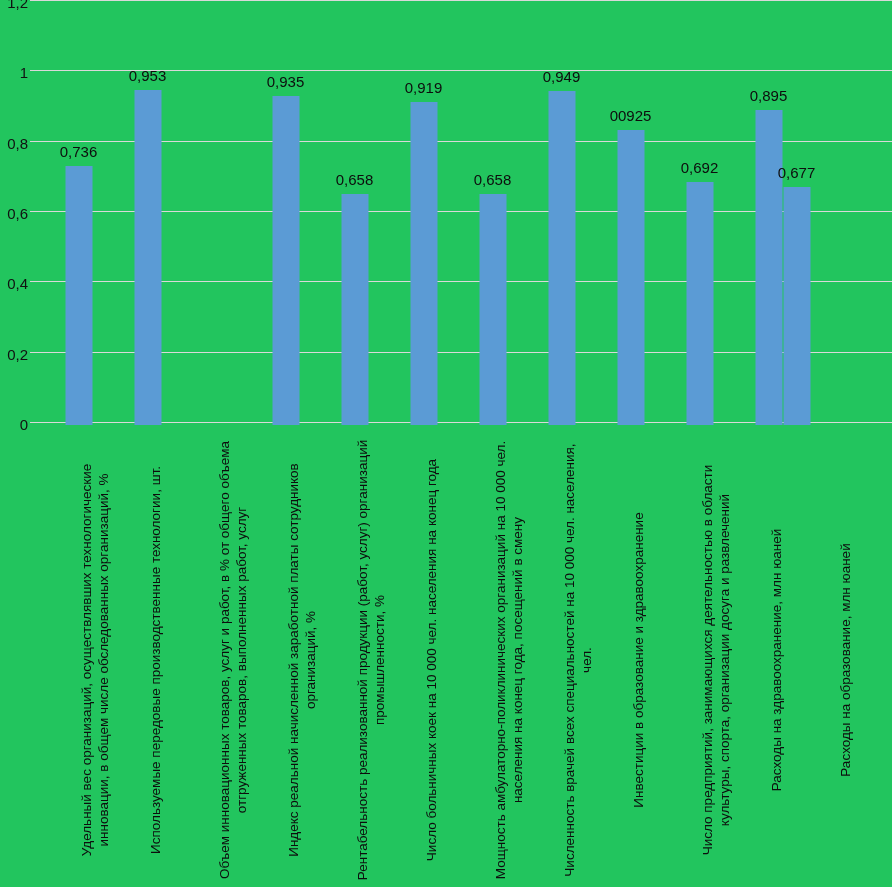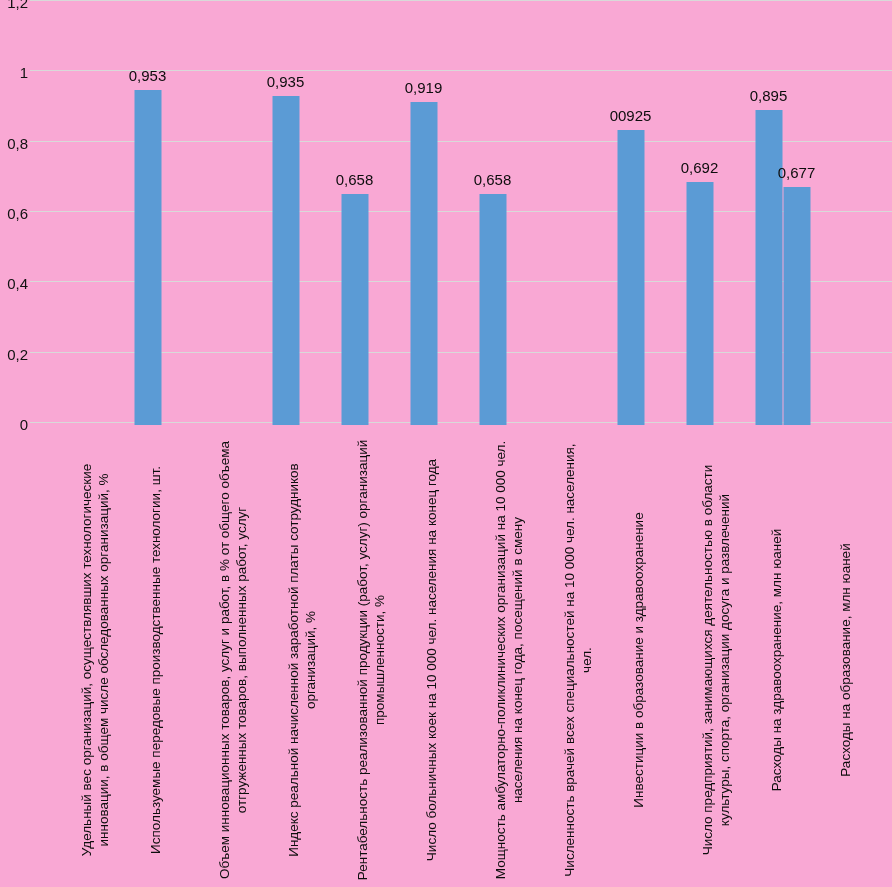--- a/index.html
+++ b/index.html
@@ -9,21 +9,21 @@
   }
   body {
     font-family: "Liberation Sans", sans-serif;
     color: #000000;
   }
   #chart-root {
     position: relative;
     width: 892px;
     height: 887px;
     overflow: hidden;
-    background: #f9a8d4;
+    background: #22c55e;
   }
 
   
   .plot-area {
     position: absolute;
     left: 30px;
     top: 0px;
     width: 862px;
     height: 426px;
   }
@@ -126,40 +126,48 @@
     <div class="grid-layer">
         <div class="gridline" style="top: 0px;"></div>
         <div class="gridline" style="top: 70.3333px;"></div>
         <div class="gridline" style="top: 140.667px;"></div>
         <div class="gridline" style="top: 211px;"></div>
         <div class="gridline" style="top: 281.333px;"></div>
         <div class="gridline" style="top: 351.667px;"></div>
         <div class="gridline baseline" style="top: 422px;"></div>
       </div>
     <div class="bars-layer">
+        <div class="bar-slot" style="left: 14px;">
+          <div class="bar" style="height: 258.827px; background: rgb(91, 155, 213);"></div>
+          <div class="bar-label" style="bottom: 264.827px;">0,736</div>
+        </div>
         <div class="bar-slot" style="left: 83px; text-decoration: underline;">
           <div class="bar" style="height: 335.138px; background: rgb(91, 155, 213);"></div>
           <div class="bar-label" style="bottom: 341.138px;">0,953</div>
         </div>
         <div class="bar-slot" style="left: 221px;">
           <div class="bar" style="height: 328.808px; background: rgb(91, 155, 213);"></div>
           <div class="bar-label" style="bottom: 334.808px;">0,935</div>
         </div>
         <div class="bar-slot" style="left: 290px;">
           <div class="bar" style="height: 231.397px; background: rgb(91, 155, 213);"></div>
           <div class="bar-label" style="bottom: 237.397px;">0,658</div>
         </div>
         <div class="bar-slot" style="left: 359px;">
           <div class="bar" style="height: 323.182px; background: rgb(91, 155, 213);"></div>
           <div class="bar-label" style="bottom: 329.182px;">0,919</div>
         </div>
         <div class="bar-slot" style="left: 428px;">
           <div class="bar" style="height: 231.397px; background: rgb(91, 155, 213);"></div>
           <div class="bar-label" style="bottom: 237.397px;">0,658</div>
         </div>
+        <div class="bar-slot" style="left: 497px;">
+          <div class="bar" style="height: 333.732px; background: rgb(91, 155, 213);"></div>
+          <div class="bar-label" style="bottom: 339.732px;">0,949</div>
+        </div>
         <div class="bar-slot" style="left: 566px;">
           <div class="bar" style="height: 294.697px; background: rgb(91, 155, 213);"></div>
           <div class="bar-label" style="bottom: 300.697px;">00925</div>
         </div>
         <div class="bar-slot" style="left: 635px; margin-top: 12px;">
           <div class="bar" style="height: 243.353px; background: rgb(91, 155, 213);"></div>
           <div class="bar-label" style="bottom: 249.353px;">0,692</div>
         </div>
         <div class="bar-slot" style="left: 704px;">
           <div class="bar" style="height: 314.742px; background: rgb(91, 155, 213);"></div>

